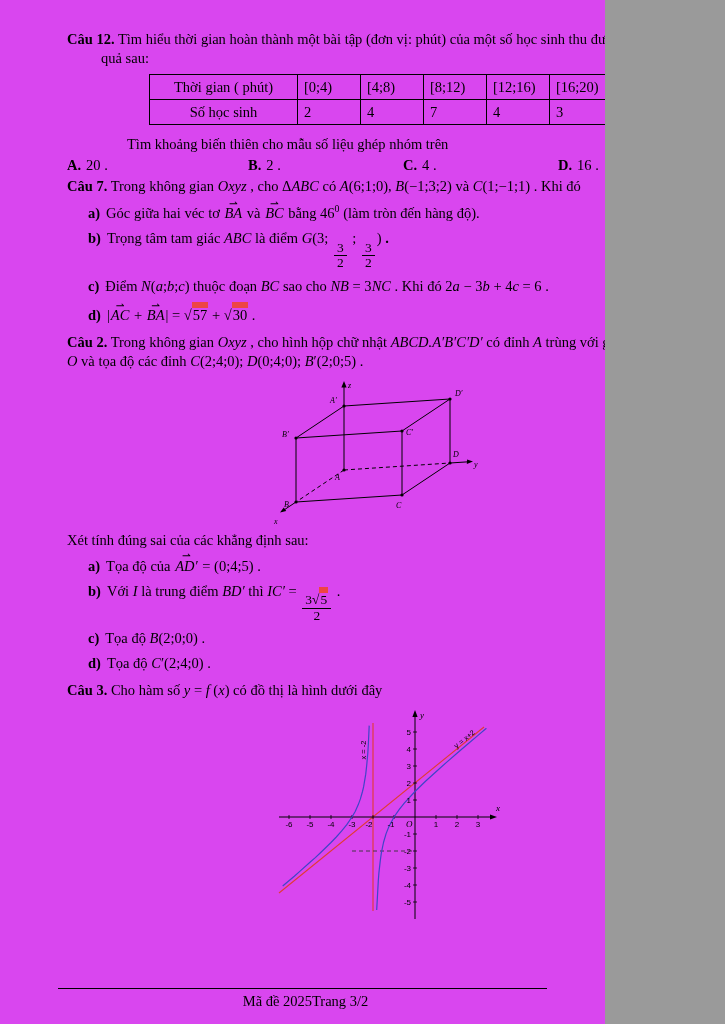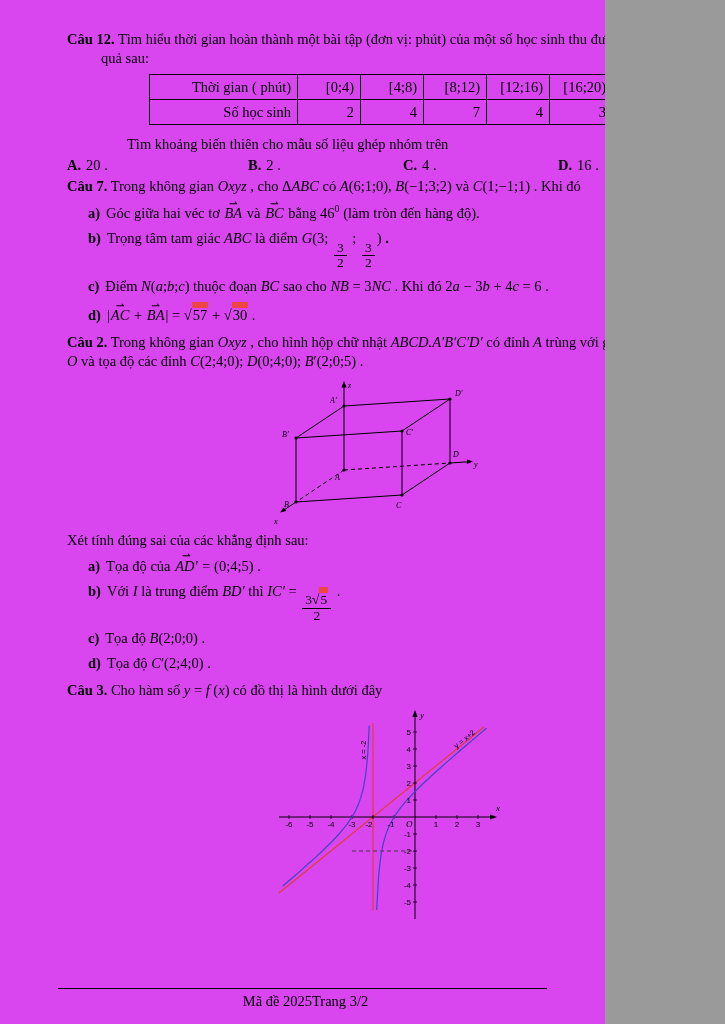--- a/index.html
+++ b/index.html
@@ -4,22 +4,22 @@
 <style>
   *{margin:0;padding:0;box-sizing:border-box;}
   html,body{background:#9a9a9a;}
   .page{width:605px;height:1024px;background:#d946ef;position:relative;overflow:hidden;
         font-family:"Liberation Serif",serif;font-size:14.5px;color:#000;}
   .content{position:absolute;top:30px;left:67px;width:598px;}
   p{line-height:1.32;}
   .hang{padding-left:34px;text-indent:-34px;}
   .stem{margin-bottom:4px;}
   .q-table{border-collapse:collapse;margin:6px 0 10px 82px;}
-  .q-table td{border:1px solid #000;height:25px;padding:1px 6px;text-align:right;}
-  .q-table td:first-child{text-align:right;width:148px;}
+  .q-table td{border:1px solid #000;height:25px;padding:1px 6px;text-align:left;}
+  .q-table td:first-child{text-align:center;width:148px;}
   .q-table td:not(:first-child){width:63px;}
   .centered-q{margin:0 0 3px 60px;}
   .options{display:grid;grid-template-columns:181px 155px 155px 1fr;margin-bottom:3px;}
   .opt-label{font-weight:bold;margin-right:5px;}
   .part2-heading{margin-bottom:5px;}
   .item{margin:6px 0 6px 21px;}
   .item .lbl{font-weight:bold;margin-right:6px;}
   .vec{font-style:italic;position:relative;display:inline-block;padding:0 1px;}
   .vec::before{content:"⇀";position:absolute;left:50%;transform:translateX(-50%);
                top:-0.70em;font-size:0.72em;font-style:normal;}

